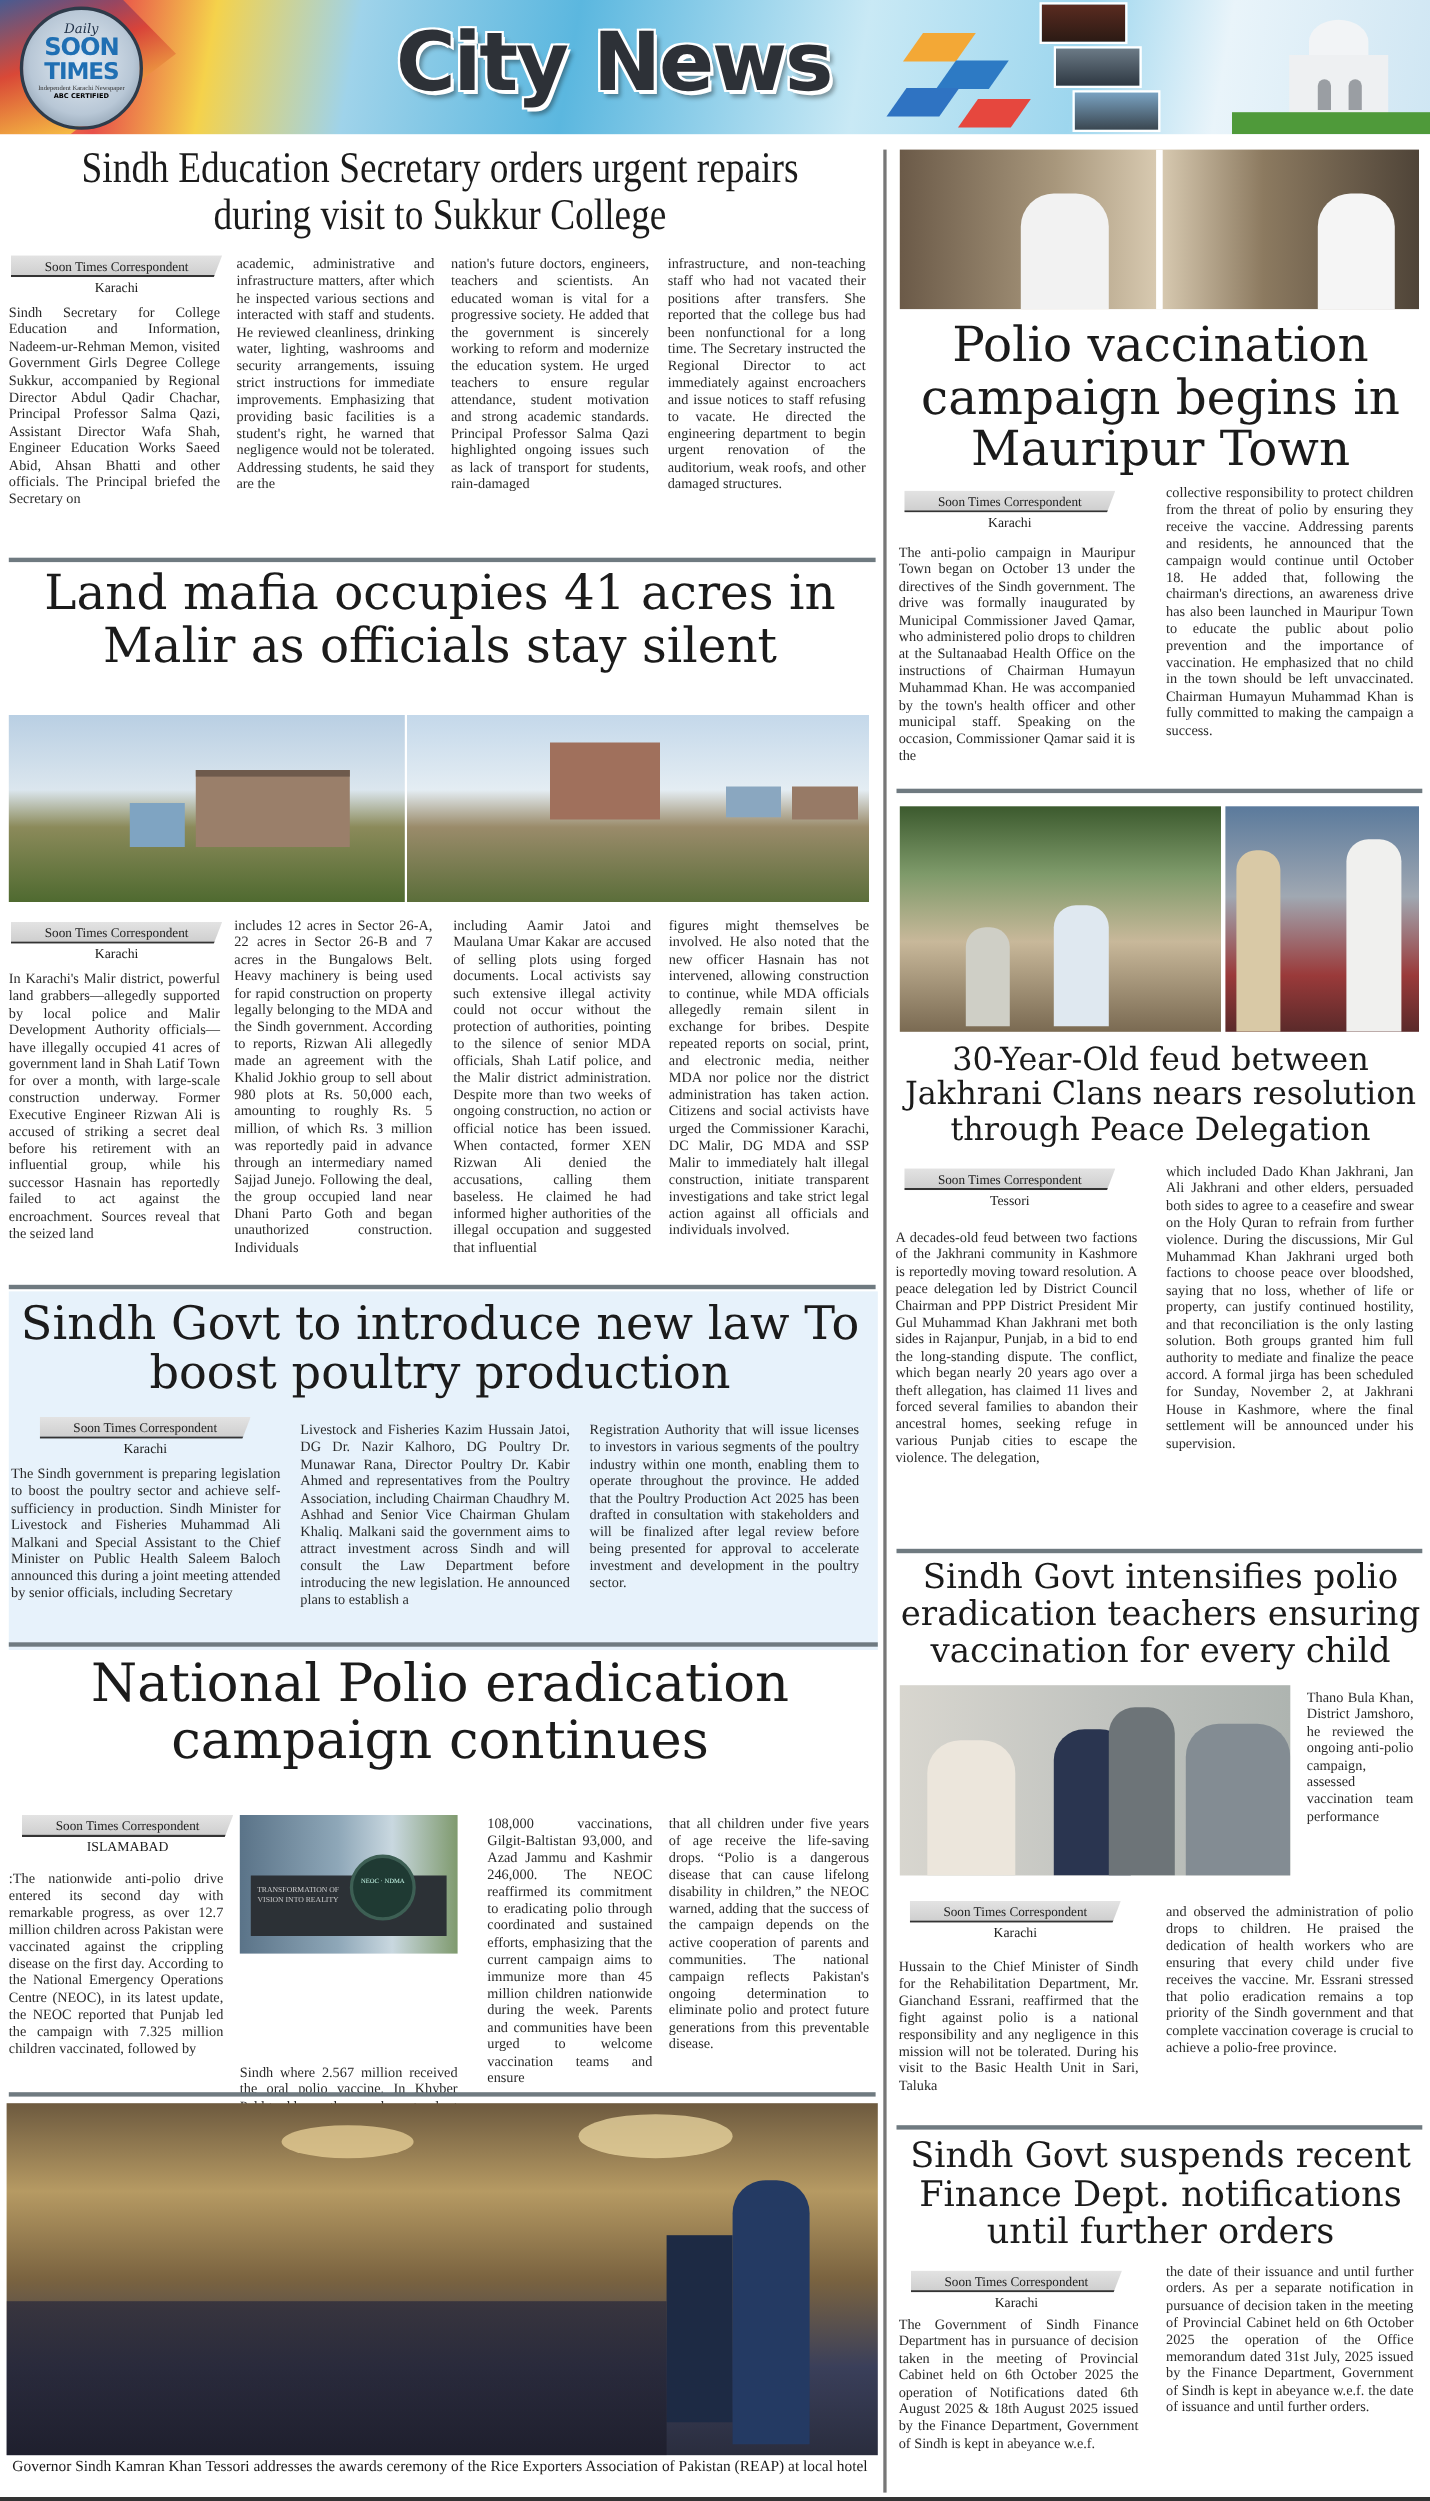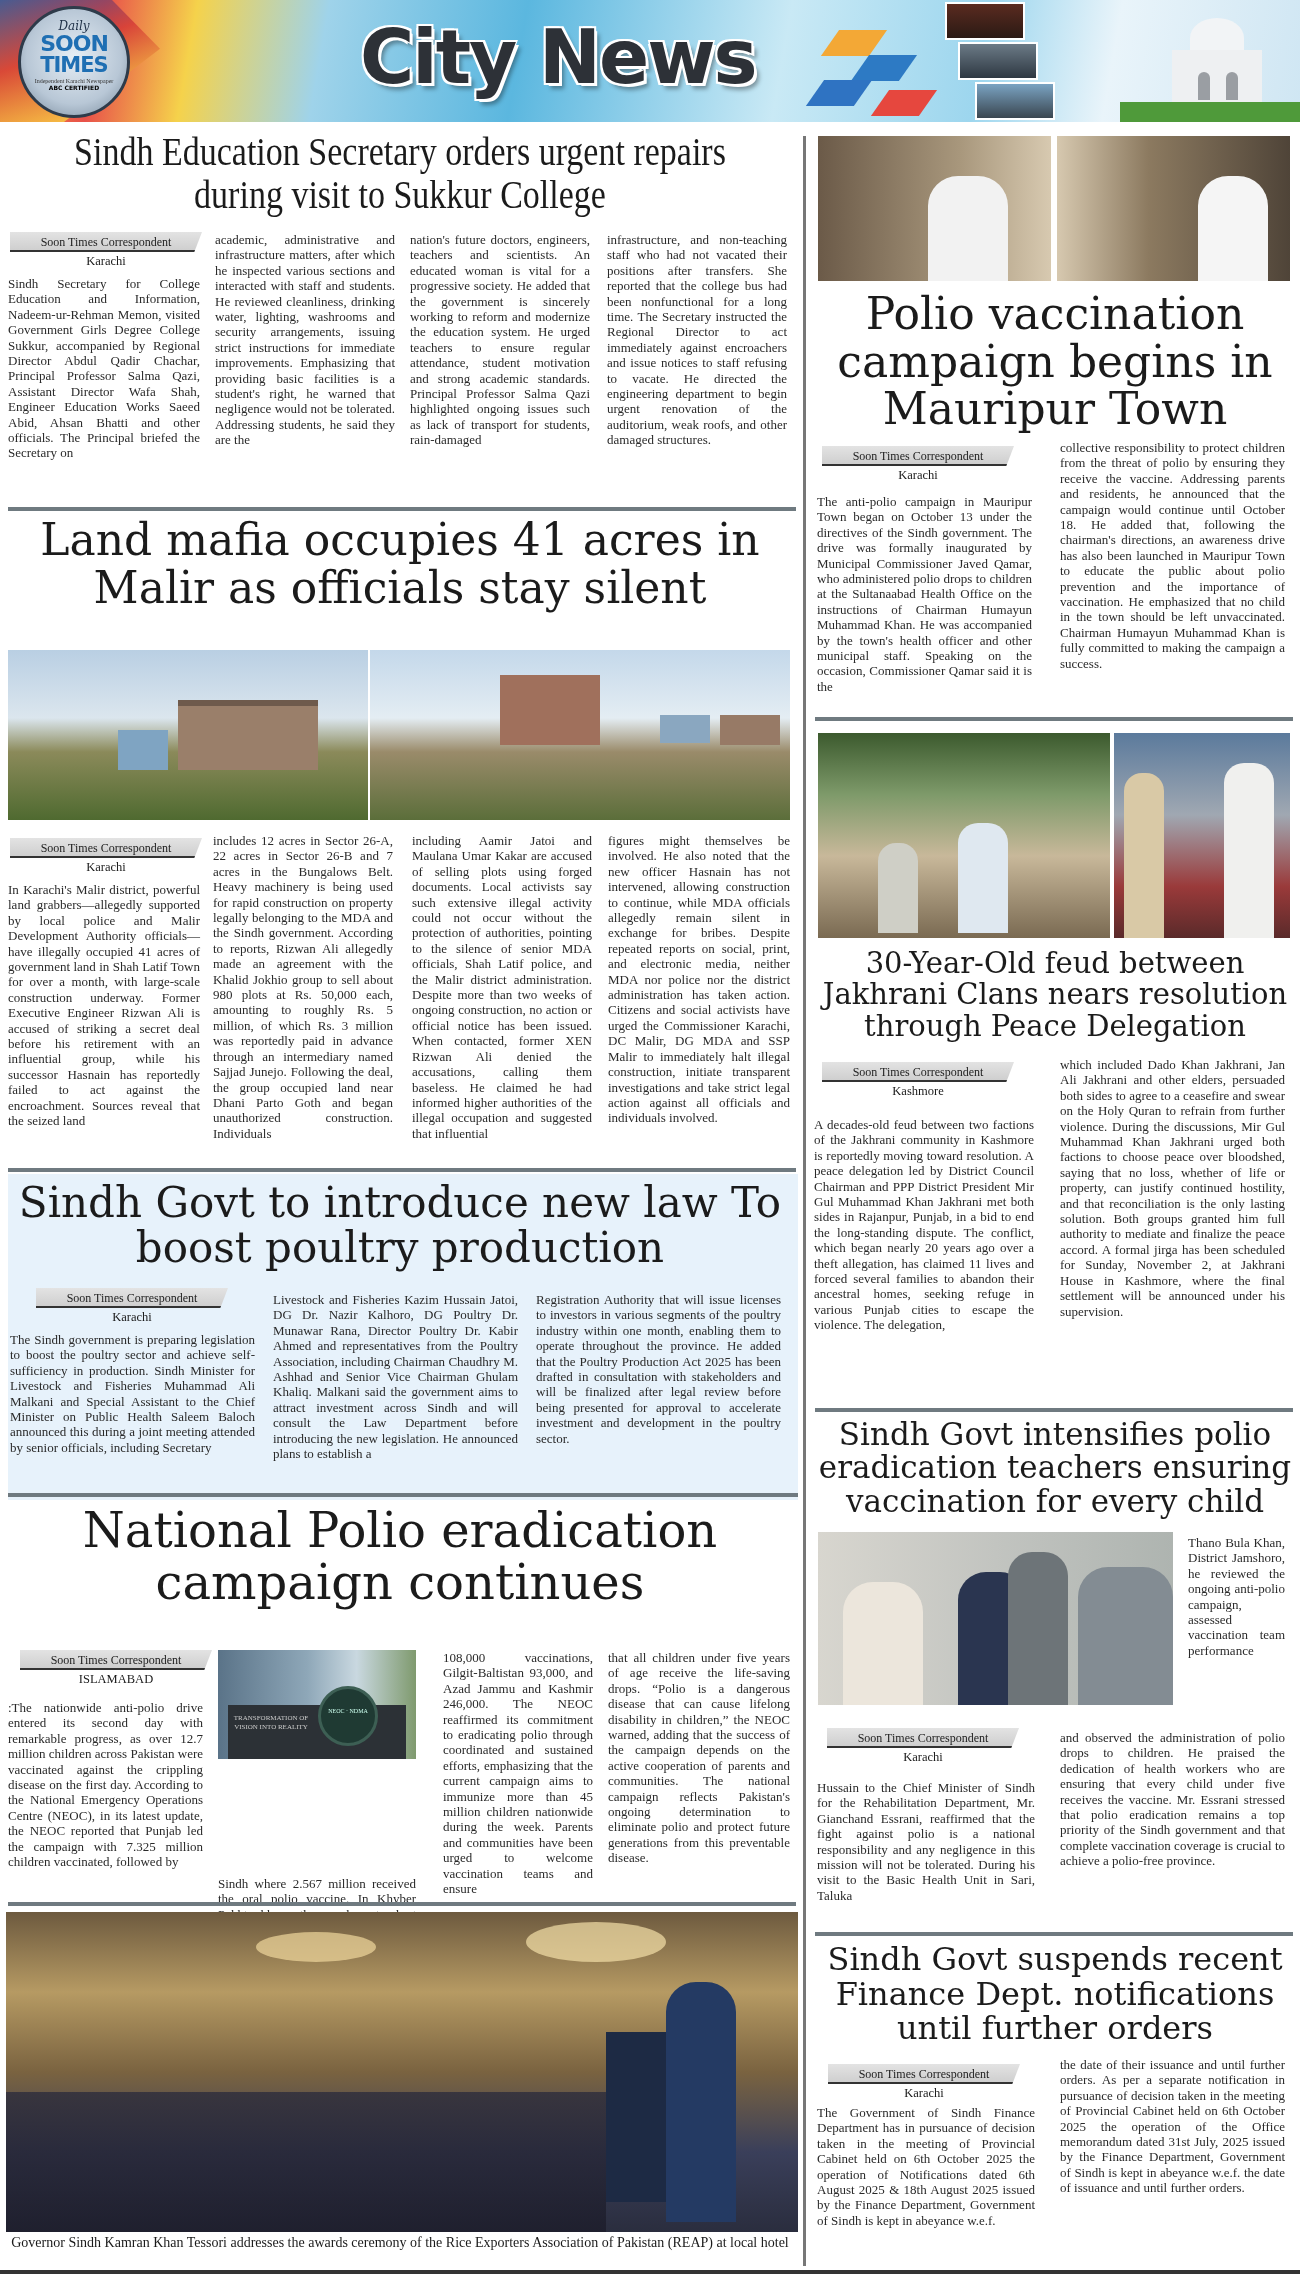--- a/index.html
+++ b/index.html
@@ -101,21 +101,21 @@
 <div class="abs body" style="left:10px;top:1332px;width:245px">The Sindh government is preparing legislation to boost the poultry sector and achieve self-sufficiency in production. Sindh Minister for Livestock and Fisheries Muhammad Ali Malkani and Special Assistant to the Chief Minister on Public Health Saleem Baloch announced this during a joint meeting attended by senior officials, including Secretary</div>
 <div class="abs body" style="left:273px;top:1292px;width:245px">Livestock and Fisheries Kazim Hussain Jatoi, DG Dr. Nazir Kalhoro, DG Poultry Dr. Munawar Rana, Director Poultry Dr. Kabir Ahmed and representatives from the Poultry Association, including Chairman Chaudhry M. Ashhad and Senior Vice Chairman Ghulam Khaliq. Malkani said the government aims to attract investment across Sindh and will consult the Law Department before introducing the new legislation. He announced plans to establish a</div>
 <div class="abs body" style="left:536px;top:1292px;width:245px">Registration Authority that will issue licenses to investors in various segments of the poultry industry within one month, enabling them to operate throughout the province. He added that the Poultry Production Act 2025 has been drafted in consultation with stakeholders and will be finalized after legal review before being presented for approval to accelerate investment and development in the poultry sector.</div>
 <div class="abs hrule" style="left:8px;top:1493px;width:790px"></div>
 
 <div class="abs hl" style="left:0;top:1505px;width:800px;font-size:48px">National Polio eradication campaign continues</div>
 <div class="abs" style="left:20px;top:1650px">
   <div class="byline">Soon Times Correspondent</div>
   <div class="place">ISLAMABAD</div>
 </div>
-<div class="abs photo" style="left:218px;top:1650px;width:198px;height:109px;background:linear-gradient(90deg,#5a7388 0%,#8ea7b8 45%,#c9d8e0 70%,#7f9a6e 100%)">
+<div class="abs photo" style="left:218px;top:1650px;width:198px;height:126px;background:linear-gradient(90deg,#5a7388 0%,#8ea7b8 45%,#c9d8e0 70%,#7f9a6e 100%)">
   <div class="abs" style="left:10px;top:55px;width:178px;height:55px;background:#2c3136"></div>
   <div class="abs" style="left:14px;top:64px;width:78px;font-size:7px;color:#ccc;text-align:center;line-height:9px">TRANSFORMATION OF VISION INTO REALITY</div>
   <div class="abs" style="left:100px;top:36px;width:60px;height:60px;border-radius:50%;background:#1f3a33;border:3px solid #3d5f54"></div>
   <div class="abs" style="left:104px;top:58px;width:52px;font-size:6px;color:#cfe;text-align:center">NEOC · NDMA</div>
 </div>
 <div class="abs body" style="left:8px;top:1700px;width:195px">:The nationwide anti-polio drive entered its second day with remarkable progress, as over 12.7 million children across Pakistan were vaccinated against the crippling disease on the first day. According to the National Emergency Operations Centre (NEOC), in its latest update, the NEOC reported that Punjab led the campaign with 7.325 million children vaccinated, followed by</div>
 <div class="abs body" style="left:218px;top:1876px;width:198px">Sindh where 2.567 million received the oral polio vaccine. In Khyber Pakhtunkhwa, the number stood at 1.768 million, while Balochistan vaccinated 667,000 children. The federal capital Islamabad recorded</div>
 <div class="abs body" style="left:443px;top:1650px;width:150px">108,000 vaccinations, Gilgit-Baltistan 93,000, and Azad Jammu and Kashmir 246,000. The NEOC reaffirmed its commitment to eradicating polio through coordinated and sustained efforts, emphasizing that the current campaign aims to immunize more than 45 million children nationwide during the week. Parents and communities have been urged to welcome vaccination teams and ensure</div>
 <div class="abs body" style="left:608px;top:1650px;width:182px">that all children under five years of age receive the life-saving drops. “Polio is a dangerous disease that can cause lifelong disability in children,” the NEOC warned, adding that the success of the campaign depends on the active cooperation of parents and communities. The national campaign reflects Pakistan's ongoing determination to eliminate polio and protect future generations from this preventable disease.</div>
 <div class="abs hrule" style="left:8px;top:1902px;width:788px"></div>
@@ -148,21 +148,21 @@
   <div class="abs" style="left:140px;top:90px;width:50px;height:110px;background:#dfe8f0;border-radius:20px 20px 0 0"></div>
   <div class="abs" style="left:60px;top:110px;width:40px;height:90px;background:#cfcfc6;border-radius:18px 18px 0 0"></div>
 </div>
 <div class="abs photo" style="left:1114px;top:733px;width:176px;height:205px;background:linear-gradient(#5b7a9c 0%,#a0a8b2 40%,#9a3a3a 75%,#5a2a2a 100%)">
   <div class="abs" style="left:10px;top:40px;width:40px;height:165px;background:#d9c9a6;border-radius:18px 18px 0 0"></div>
   <div class="abs" style="left:110px;top:30px;width:50px;height:175px;background:#f0f0ee;border-radius:20px 20px 0 0"></div>
 </div>
 <div class="abs hl" style="left:810px;top:948px;width:490px;font-size:29px">30-Year-Old feud between Jakhrani Clans nears resolution through Peace Delegation</div>
 <div class="abs" style="left:822px;top:1062px">
   <div class="byline">Soon Times Correspondent</div>
-  <div class="place">Kashmore</div>
+  <div class="place">Tessori</div>
 </div>
 <div class="abs body" style="left:814px;top:1117px;width:220px">A decades-old feud between two factions of the Jakhrani community in Kashmore is reportedly moving toward resolution. A peace delegation led by District Council Chairman and PPP District President Mir Gul Muhammad Khan Jakhrani met both sides in Rajanpur, Punjab, in a bid to end the long-standing dispute. The conflict, which began nearly 20 years ago over a theft allegation, has claimed 11 lives and forced several families to abandon their ancestral homes, seeking refuge in various Punjab cities to escape the violence. The delegation,</div>
 <div class="abs body" style="left:1060px;top:1057px;width:225px">which included Dado Khan Jakhrani, Jan Ali Jakhrani and other elders, persuaded both sides to agree to a ceasefire and swear on the Holy Quran to refrain from further violence. During the discussions, Mir Gul Muhammad Khan Jakhrani urged both factions to choose peace over bloodshed, saying that no loss, whether of life or property, can justify continued hostility, and that reconciliation is the only lasting solution. Both groups granted him full authority to mediate and finalize the peace accord. A formal jirga has been scheduled for Sunday, November 2, at Jakhrani House in Kashmore, where the final settlement will be announced under his supervision.</div>
 <div class="abs hrule" style="left:815px;top:1408px;width:478px"></div>
 
 <div class="abs hl" style="left:810px;top:1418px;width:490px;font-size:31px">Sindh Govt intensifies polio eradication teachers ensuring vaccination for every child</div>
 <div class="abs photo" style="left:818px;top:1532px;width:355px;height:173px;background:linear-gradient(90deg,#d8d6cf 0%,#c2c4c0 50%,#aeb4b0 100%)">
   <div class="abs" style="left:25px;top:50px;width:80px;height:123px;background:#ece6dc;border-radius:30px 30px 0 0"></div>
   <div class="abs" style="left:140px;top:40px;width:70px;height:133px;background:#2a3550;border-radius:28px 28px 0 0"></div>
   <div class="abs" style="left:190px;top:20px;width:60px;height:153px;background:#6d7478;border-radius:24px 24px 0 0"></div>

